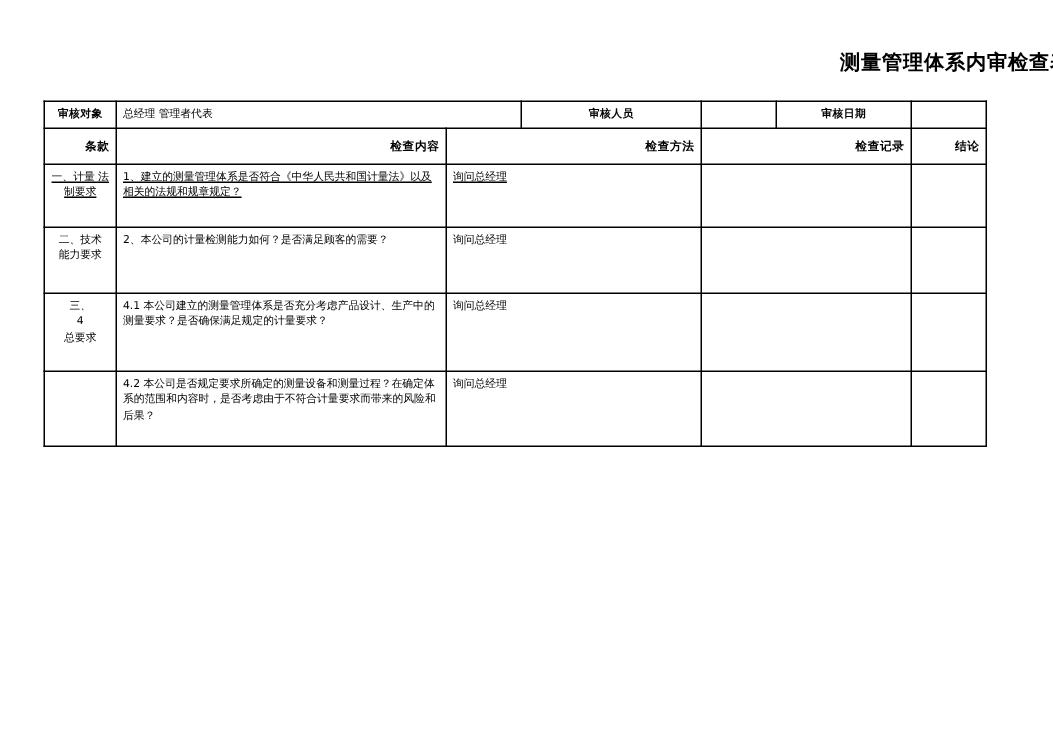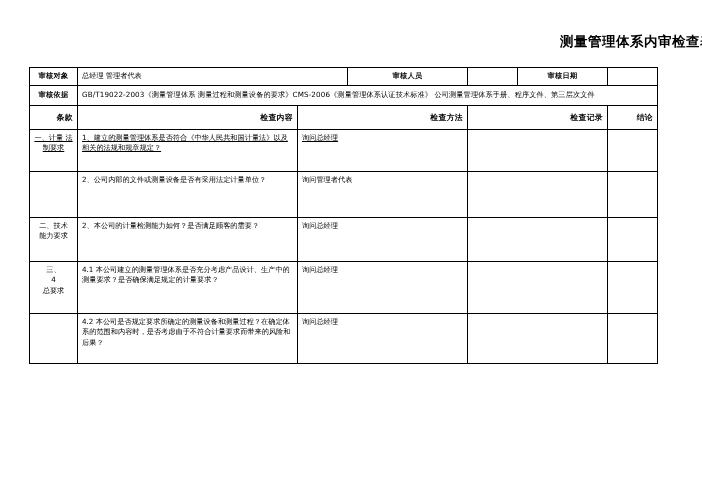--- a/index.html
+++ b/index.html
@@ -126,49 +126,38 @@
     <tbody>
         <tr class="head-row1">
       <td class="hdr-label">审核对象</td>
       <td class="hdr-value" colspan="3">总经理  管理者代表</td>
       <td class="hdr-label">审核人员</td>
       <td class="hdr-value"></td>
       <td class="hdr-label">审核日期</td>
       <td class="hdr-value"></td>
     </tr>
 
-    <tr class="head-row2">
-      <td class="hdr-label">审核依据</td>
-      <td class="basis-cell" colspan="7">GB/T19022-2003《测量管理体系 测量过程和测量设备的要求》CMS-2006《测量管理体系认证技术标准》  公司测量管理体系手册、程序文件、第三层次文件</td>
-    </tr>
 
     <tr class="col-head">
       <td>条款</td>
       <td colspan="2">检查内容</td>
       <td colspan="2">检查方法</td>
       <td colspan="2">检查记录</td>
       <td>结论</td>
     </tr>
 
     <tr class="r1">
       <td class="cat-cell">一、计量
 法制要求</td>
       <td class="content-cell" colspan="2">1、建立的测量管理体系是否符合《中华人民共和国计量法》以及相关的法规和规章规定？</td>
       <td class="method-cell" colspan="2">询问总经理</td>
       <td class="blank-cell" colspan="2"></td>
       <td class="blank-cell"></td>
     </tr>
 
-    <tr class="r2">
-      <td class="cat-cell"></td>
-      <td class="content-cell" colspan="2">2、公司内部的文件或测量设备是否有采用法定计量单位？</td>
-      <td class="method-cell" colspan="2">询问管理者代表</td>
-      <td class="blank-cell" colspan="2"></td>
-      <td class="blank-cell"></td>
-    </tr>
 
 
     <tr class="r4">
       <td class="cat-cell" style="white-space:pre-line">二、技术
 能力要求</td>
       <td class="content-cell" colspan="2">2、本公司的计量检测能力如何？是否满足顾客的需要？</td>
       <td class="method-cell" colspan="2">询问总经理</td>
       <td class="blank-cell" colspan="2"></td>
       <td class="blank-cell"></td>
     </tr>

